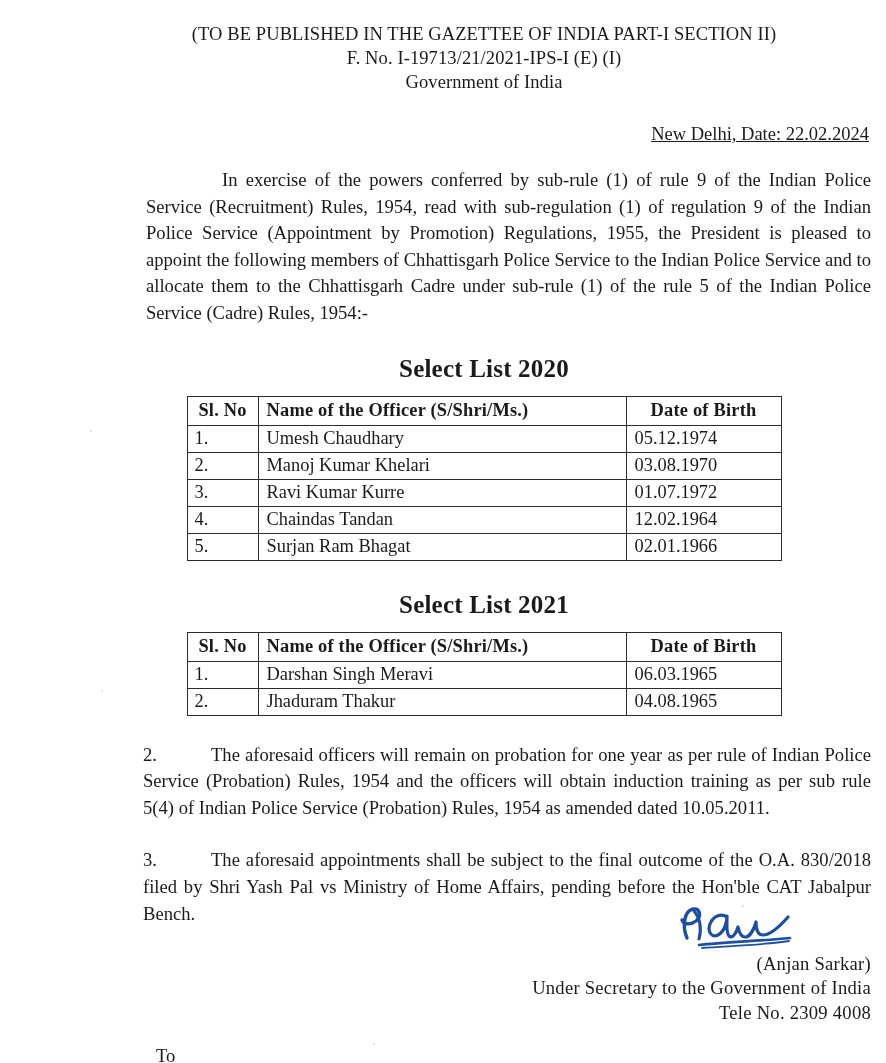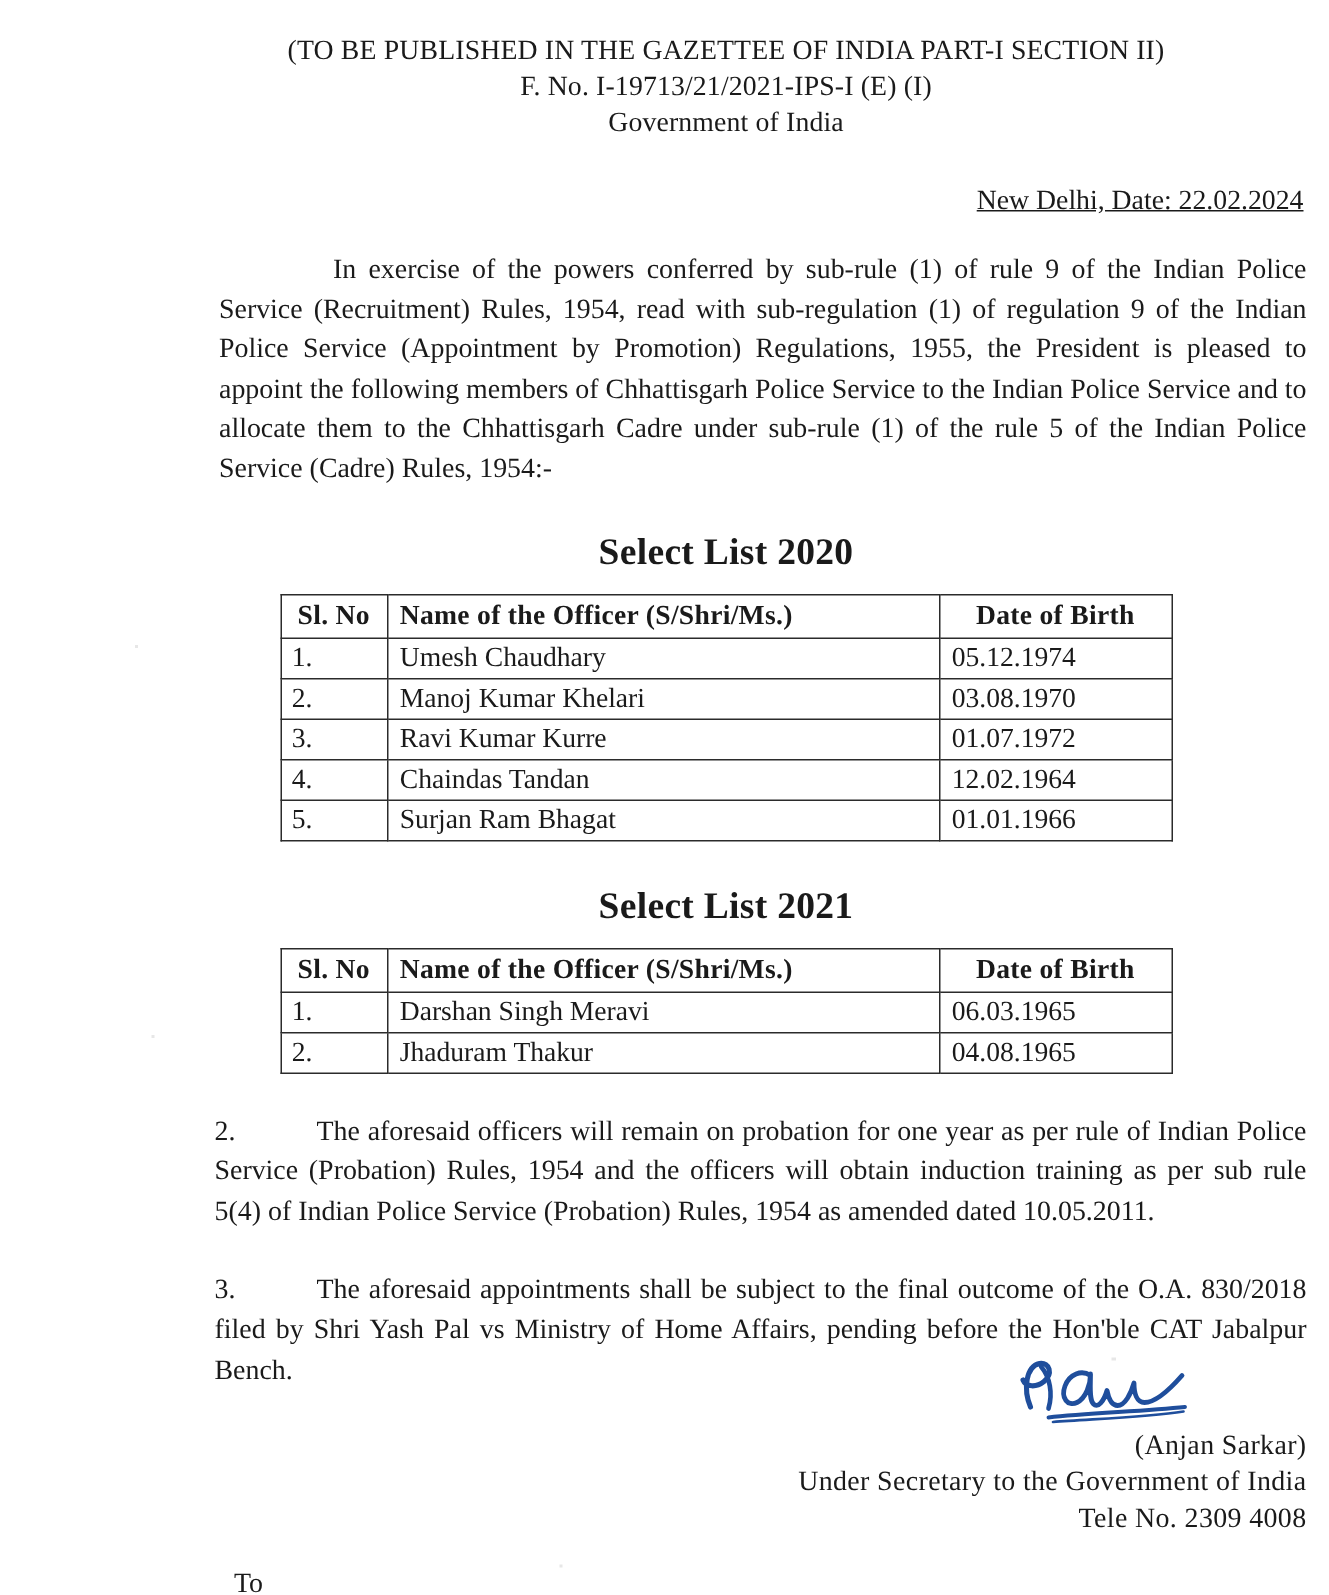--- a/index.html
+++ b/index.html
@@ -201,21 +201,21 @@
             <td class="td-dob">01.07.1972</td>
           </tr>
           <tr>
             <td class="td-sl">4.</td>
             <td class="td-name">Chaindas Tandan</td>
             <td class="td-dob">12.02.1964</td>
           </tr>
           <tr>
             <td class="td-sl">5.</td>
             <td class="td-name">Surjan Ram Bhagat</td>
-            <td class="td-dob">01.01.1966</td>
+            <td class="td-dob">02.01.1966</td>
           </tr>
         </tbody>
     </table>
   </div>
 
   <div class="list-title t2-title">Select List 2021</div>
   <div class="tbl-wrap">
     <table class="officers">
       <colgroup>
           <col class="c-sl">

